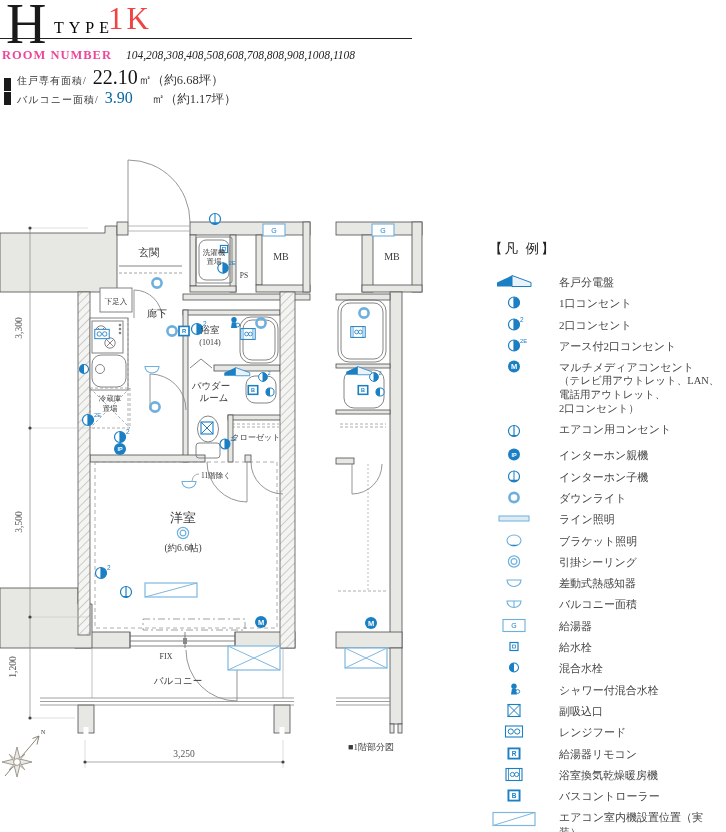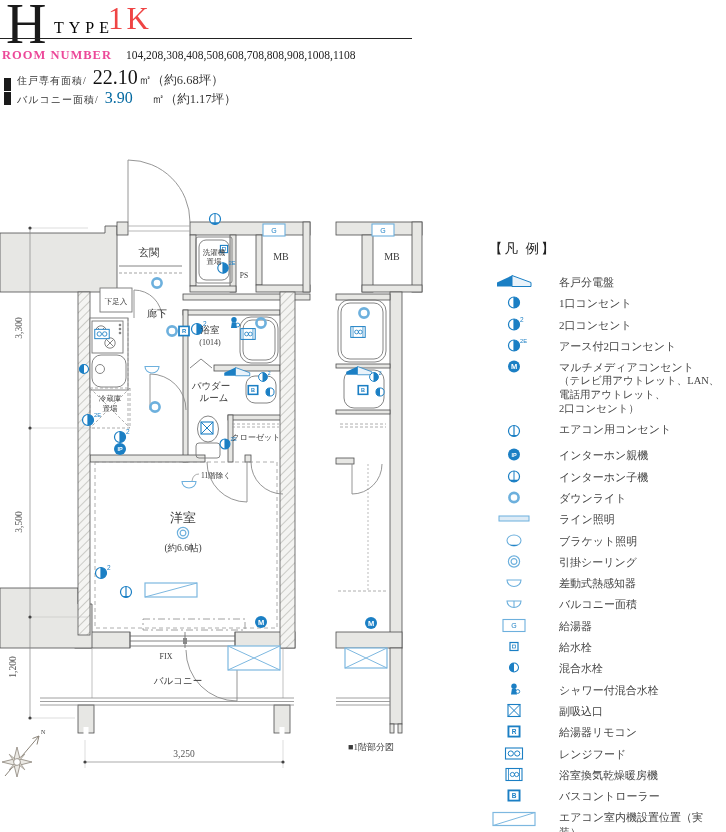--- a/index.html
+++ b/index.html
@@ -6,21 +6,21 @@
   .page{position:relative;width:726px;height:832px;background:#fff;overflow:hidden;
         font-family:"Liberation Serif","DejaVu Serif",serif;color:#333;}
   
   .hdr{position:absolute;left:6px;top:0;width:460px;height:120px;}
   .h-letter{position:absolute;left:0;top:-8px;font-size:56px;color:#1a1a1a;letter-spacing:1px;}
   .h-type{position:absolute;left:48px;top:19px;font-size:16px;letter-spacing:5px;color:#000000;}
   .h-1k{position:absolute;left:102px;top:1px;font-size:31px;letter-spacing:3px;color:#ef4444;}
   .h-rule{position:absolute;left:-6px;top:38px;width:412px;border-top:1px solid #222;}
   .h-room{position:absolute;left:-4px;top:45px;white-space:nowrap;}
   .h-room-label{font-size:12.5px;letter-spacing:1px;color:#ec4899;font-weight:bold;}
-  .h-room-nums{font-size:11.5px;margin-left:14px;color:#222;}
+  .h-room-nums{font-size:11.5px;margin-left:14px;color:#222;font-style:italic;}
   .h-area{position:absolute;left:-2px;display:flex;align-items:baseline;white-space:nowrap;}
   .h-area.a1{top:66px;}
   .h-area.a2{top:89px;}
   .bullet{width:7px;height:13px;background:#1a1a1a;align-self:center;margin-right:6px;}
   .h-area .lab{font-size:10px;letter-spacing:1px;}
   .h-area .v1{font-size:20px;margin:0 1px 14px 6px;color:#111;}
   .h-area .v2{font-size:16px;margin:0 19px 0 6px;color:#0369a1;}
   .h-area .unit{font-size:13px;}
   .h-area .tsubo{font-size:12.5px;}
   
@@ -592,32 +592,32 @@
           <span class="lg-ic">
             <svg width="46" height="15" viewBox="-23 -7.5 46 15">
               <use href="#icon-subsuction"></use>
             </svg>
           </span>
           <span class="lg-lb"><span>副吸込口</span></span>
         </div>
         <div class="lg-row">
           <span class="lg-ic">
             <svg width="46" height="15" viewBox="-23 -7.5 46 15">
+              <use href="#icon-rangehood"></use>
+            </svg>
+          </span>
+          <span class="lg-lb"><span>レンジフード</span></span>
+        </div>
+        <div class="lg-row">
+          <span class="lg-ic">
+            <svg width="46" height="15" viewBox="-23 -7.5 46 15">
               <use href="#icon-rremote"></use>
             </svg>
           </span>
           <span class="lg-lb"><span>給湯器リモコン</span></span>
-        </div>
-        <div class="lg-row">
-          <span class="lg-ic">
-            <svg width="46" height="15" viewBox="-23 -7.5 46 15">
-              <use href="#icon-rangehood"></use>
-            </svg>
-          </span>
-          <span class="lg-lb"><span>レンジフード</span></span>
         </div>
         <div class="lg-row">
           <span class="lg-ic">
             <svg width="46" height="15" viewBox="-23 -7.5 46 15">
               <use href="#icon-bathdryer"></use>
             </svg>
           </span>
           <span class="lg-lb"><span>浴室換気乾燥暖房機</span></span>
         </div>
         <div class="lg-row">

